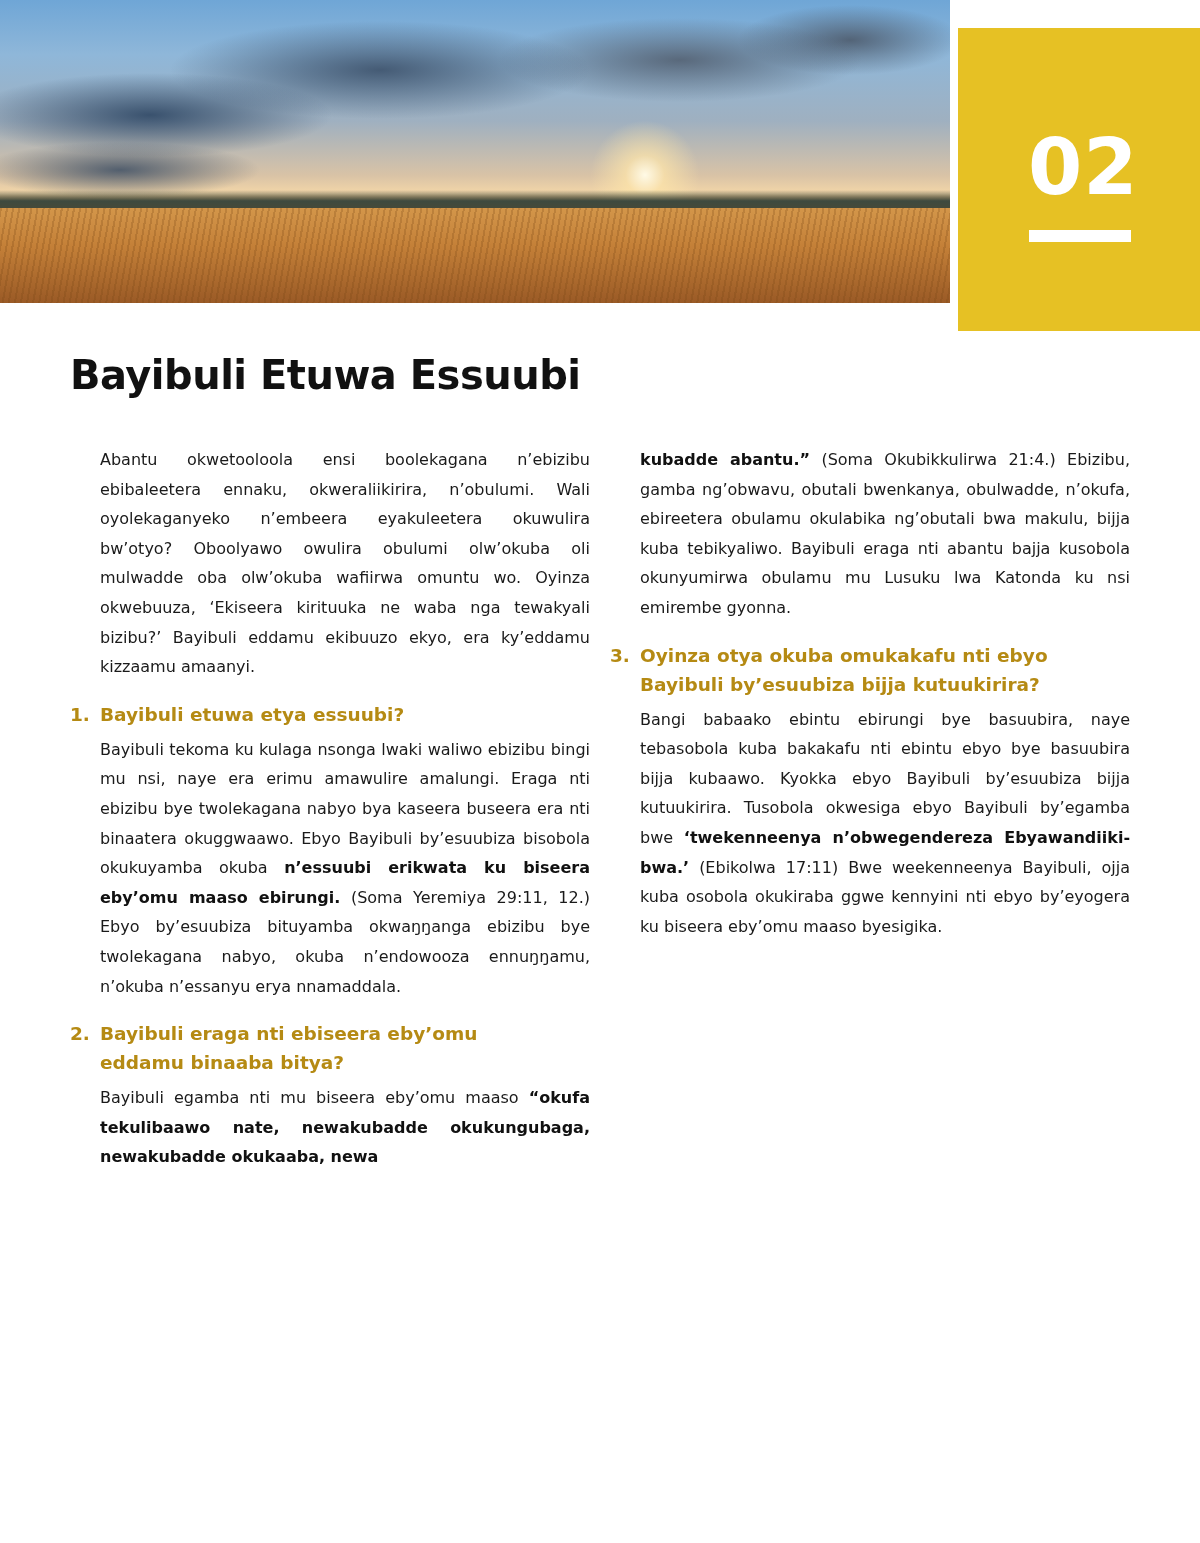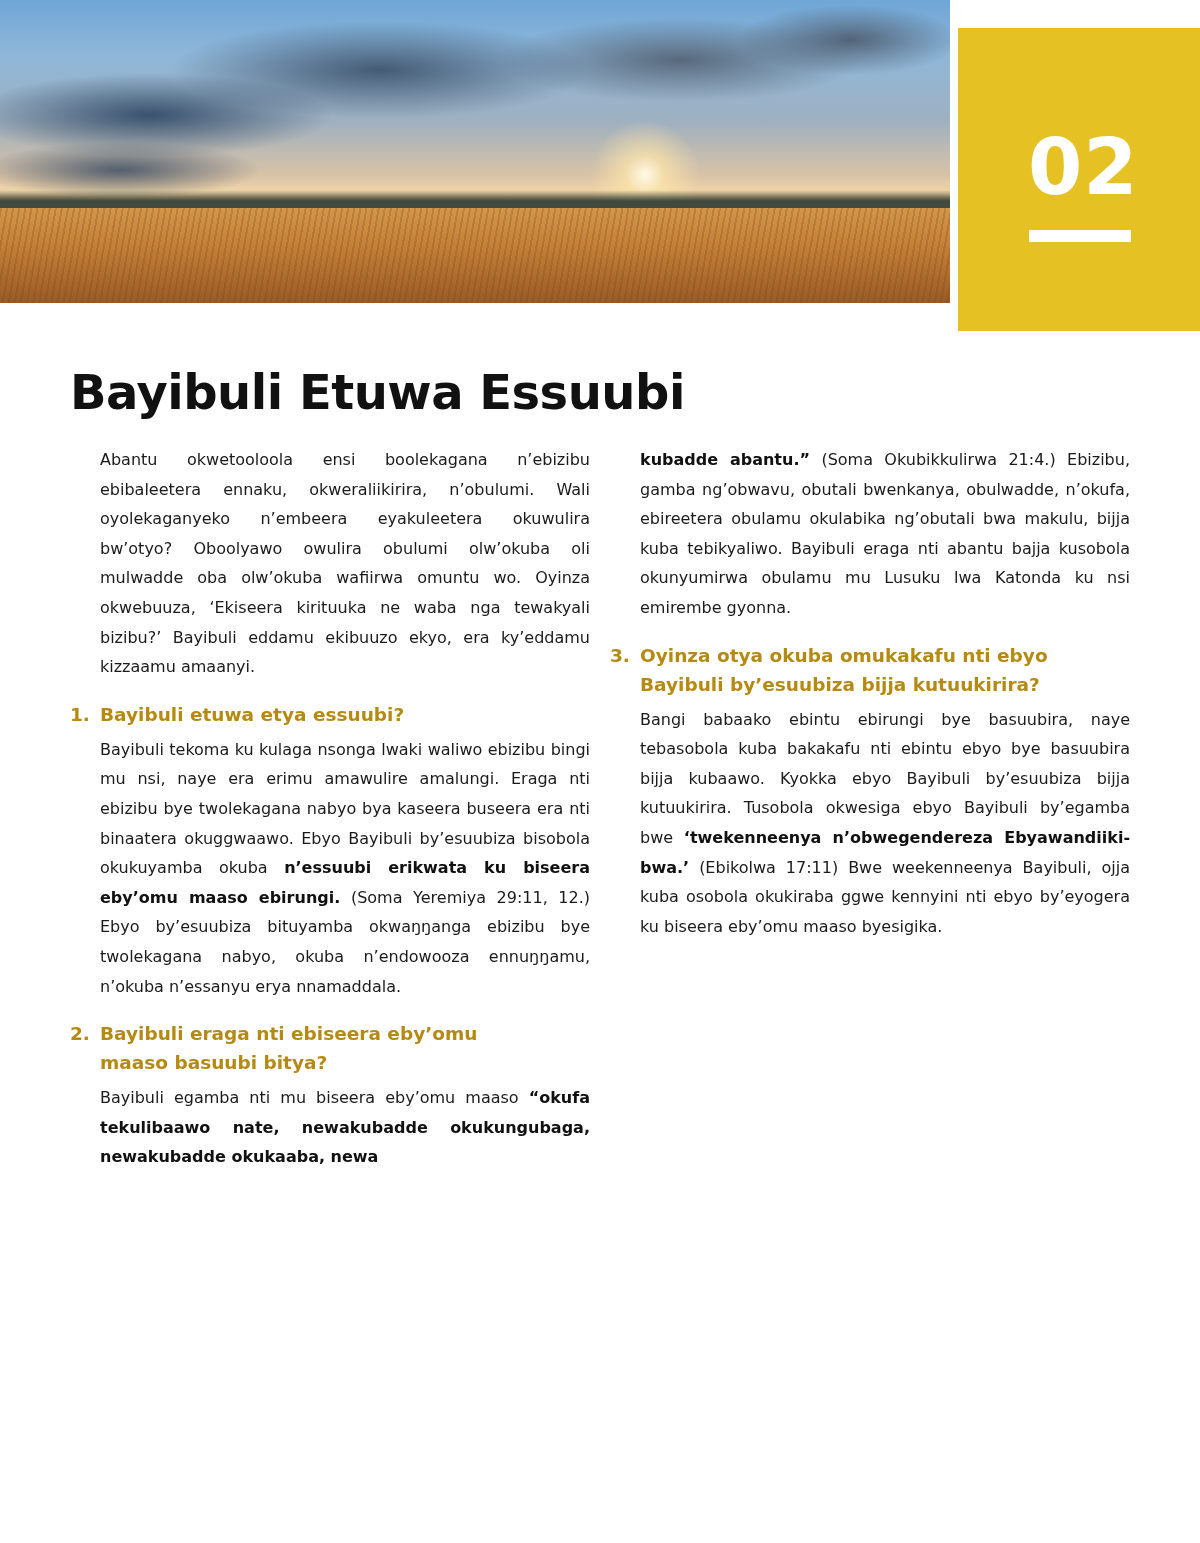--- a/index.html
+++ b/index.html
@@ -40,22 +40,22 @@
     .chapter-num {
       position: absolute; left: 0; top: 100px; width: 100%; padding-left: 70px;
       font-family: "DejaVu Sans", sans-serif; font-weight: bold; font-size: 78px; color: #ffffff; letter-spacing: 1px;
       text-align: left; line-height: 1;
     }
     .chapter-rule {
       position: absolute; left: 71px; top: 202px; width: 102px; height: 12px; background: #ffffff;
     }
 
     .page-title {
-      position: absolute; left: 70px; top: 364px;
-      font-family: "DejaVu Sans", sans-serif; font-weight: bold; font-size: 48px; color: #111; letter-spacing: -0.5px;
+      position: absolute; left: 70px; top: 352px;
+      font-family: "DejaVu Sans", sans-serif; font-weight: bold; font-size: 40px; color: #111; letter-spacing: -0.5px;
     }
 
     .col { position: absolute; top: 445px; }
     .col-left { left: 70px; width: 520px; }
     .col-right { left: 610px; width: 520px; }
 
     .para {
       padding-left: 30px; font-size: 16px; line-height: 29.6px; text-align: justify; hyphens: manual; color: #1a1a1a;
     }
     .para b { font-weight: bold; color: #111; }
@@ -86,21 +86,21 @@
   <p class="para">Abantu okwetooloola ensi boolekagana n’ebi­zibu ebibaleetera ennaku, okweraliikirira, n’o­bulumi. Wali oyolekaganyeko n’embeera eyaku­leetera okuwulira bw’otyo? Oboolyawo owulira obulumi olw’okuba oli mulwadde oba olw’okuba wafiirwa omuntu wo. Oyinza okwebuuza, ‘Eki­seera kirituuka ne waba nga tewakyali bizibu?’ Bayibuli eddamu ekibuuzo ekyo, era ky’eddamu kizzaamu amaanyi.</p>
 
   <div class="q" style="color: rgb(181, 138, 19);">
     <span class="num">1.</span>
     <span class="txt">Bayibuli etuwa etya essuubi?</span>
   </div>
   <p class="para"><span>Bayibuli tekoma ku kulaga nsonga lwaki waliwo ebizibu bingi mu nsi, naye era erimu amawuli­re amalungi. Eraga nti ebizibu bye twolekagana nabyo bya kaseera buseera era nti binaatera okuggwaawo. Ebyo Bayibuli by’esuubiza biso­bola okukuyamba okuba </span><b>n’essuubi erikwata ku biseera eby’omu maaso ebirungi.</b><span> (Soma Yere­miya 29:11, 12.) Ebyo by’esuubiza bituyamba okwaŋŋanga ebizibu bye twolekagana nabyo, okuba n’endowooza ennuŋŋamu, n’okuba n’e­ssanyu erya nnamaddala.</span></p>
 
   <div class="q" style="color: rgb(181, 138, 19);">
     <span class="num">2.</span>
-    <span class="txt" style="max-width:380px;">Bayibuli eraga nti ebiseera eby’omu maaso basuubi bitya?</span>
+    <span class="txt" style="max-width:380px;">Bayibuli eraga nti ebiseera eby’omu eddamu binaaba bitya?</span>
   </div>
   <p class="para" id="a2"><span>Bayibuli egamba nti mu biseera eby’omu maaso </span><b id="a2b">“okufa tekulibaawo nate, newakubadde oku­kungubaga, newakubadde okukaaba, newa­</b></p>
 </div>
 
 <div class="col col-right">
   <p class="para"><b id="a2b2">kubadde abantu.”</b><span> (Soma Okubikkulirwa 21:4.) Ebizibu, gamba ng’obwavu, obutali bwenkanya, obulwadde, n’okufa, ebireetera obulamu okula­bika ng’obutali bwa makulu, bijja kuba tebikya­liwo. Bayibuli eraga nti abantu bajja kusobola okunyumirwa obulamu mu Lusuku lwa Kato­nda ku nsi emirembe gyonna.</span></p>
 
   <div class="q" style="color: rgb(181, 138, 19);">
     <span class="num">3.</span>
     <span class="txt" style="max-width:420px;">Oyinza otya okuba omukakafu nti ebyo Bayibuli by’esuubiza bijja kutuukirira?</span>

